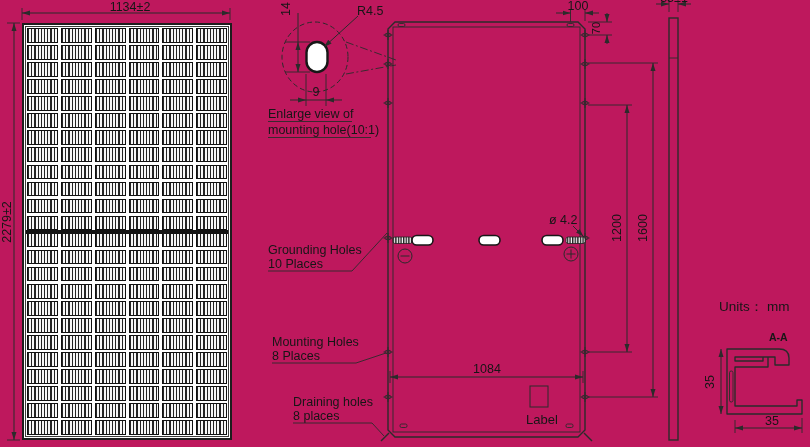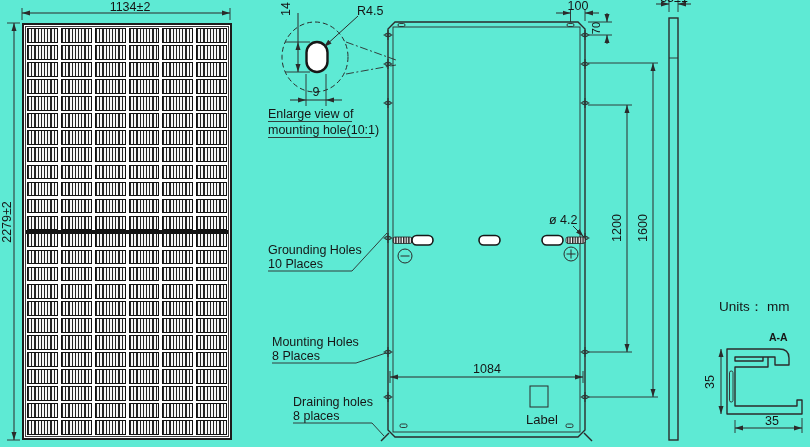--- a/index.html
+++ b/index.html
@@ -1,16 +1,16 @@
 <!DOCTYPE html>
 <html><head>
 <meta charset="utf-8">
 <style>
   html,body{margin:0;padding:0;background:#fff;}
-  .canvas{position:relative;width:810px;height:447px;background:#5eead4;overflow:hidden;
+  .canvas{position:relative;width:810px;height:447px;background:#be185d;overflow:hidden;
           font-family:"Liberation Sans",sans-serif;}
   
   .front-frame{position:absolute;left:22px;top:23px;width:210px;height:417px;
                border:2.2px solid #1d1d1d;box-sizing:border-box;background:#fff;}
   .front-inner{position:absolute;left:1px;top:1px;right:1px;bottom:1px;border:1px solid #3a3a3a;}
   .cell-grid{position:absolute;left:3px;top:3px;right:3px;bottom:3px;display:grid;
              grid-template-columns:repeat(6,1fr);grid-auto-rows:1fr;gap:2.5px 3px;}
   .cell{background:repeating-linear-gradient(90deg,#242424 0 1.2px,#f7f7f7 1.2px 3.2px);
         border-top:1.6px solid #101010;border-bottom:1.6px solid #101010;
         border-left:1px solid #101010;border-right:1px solid #101010;}

